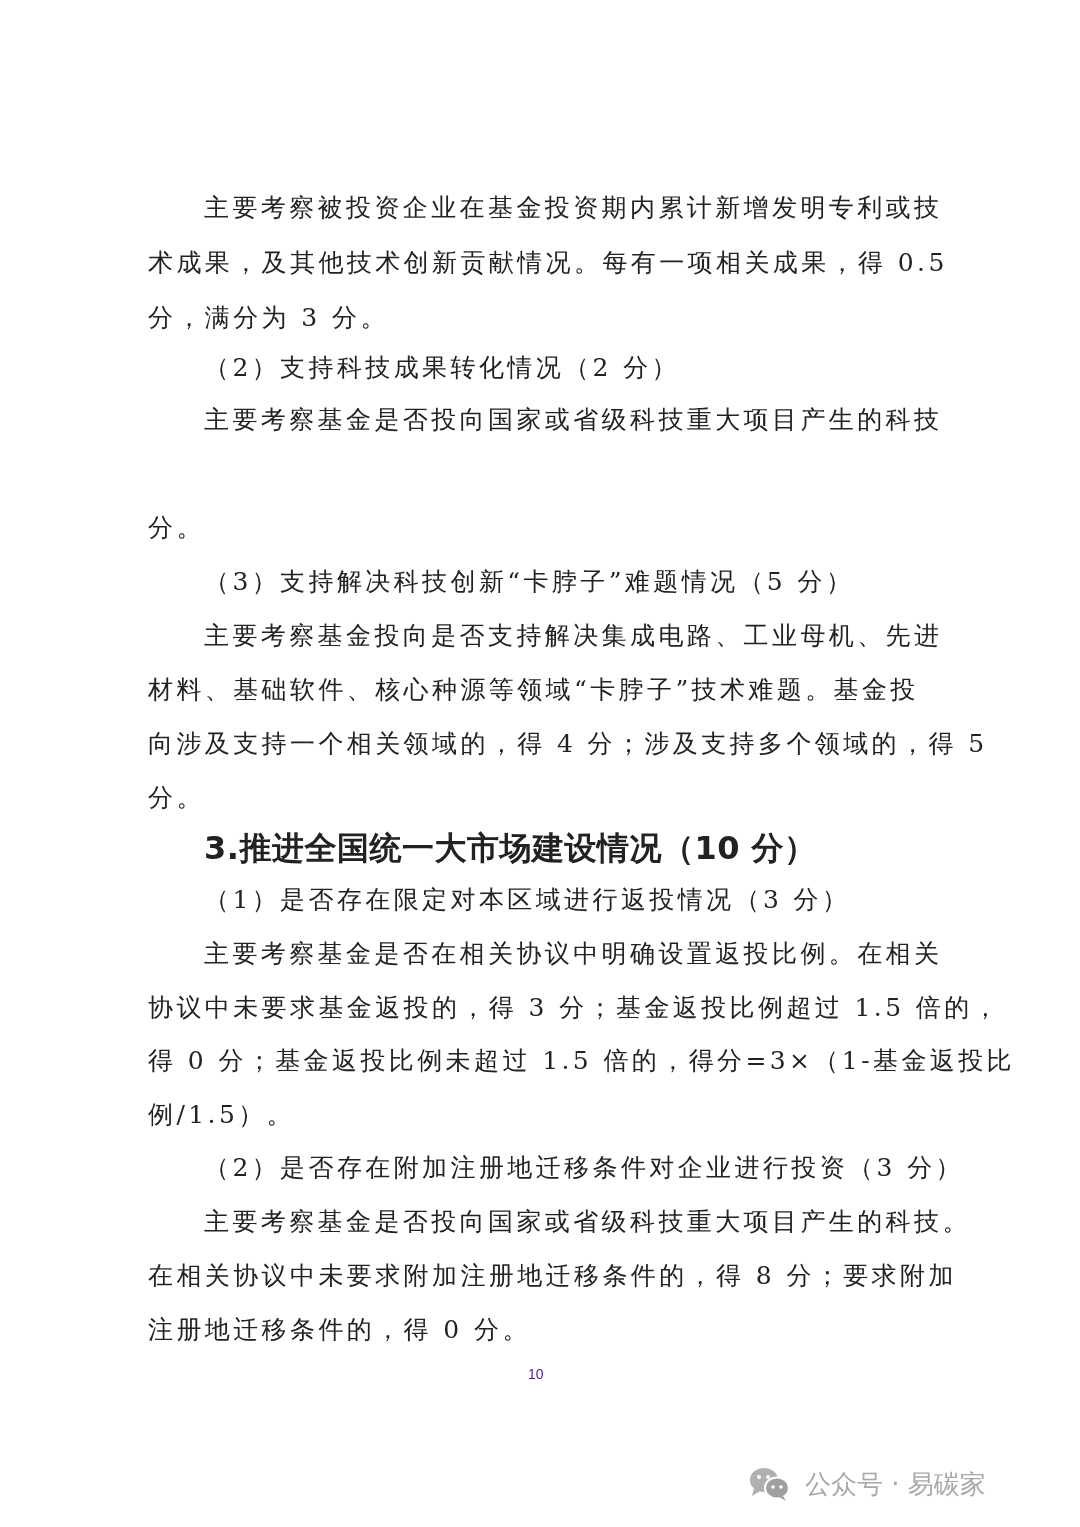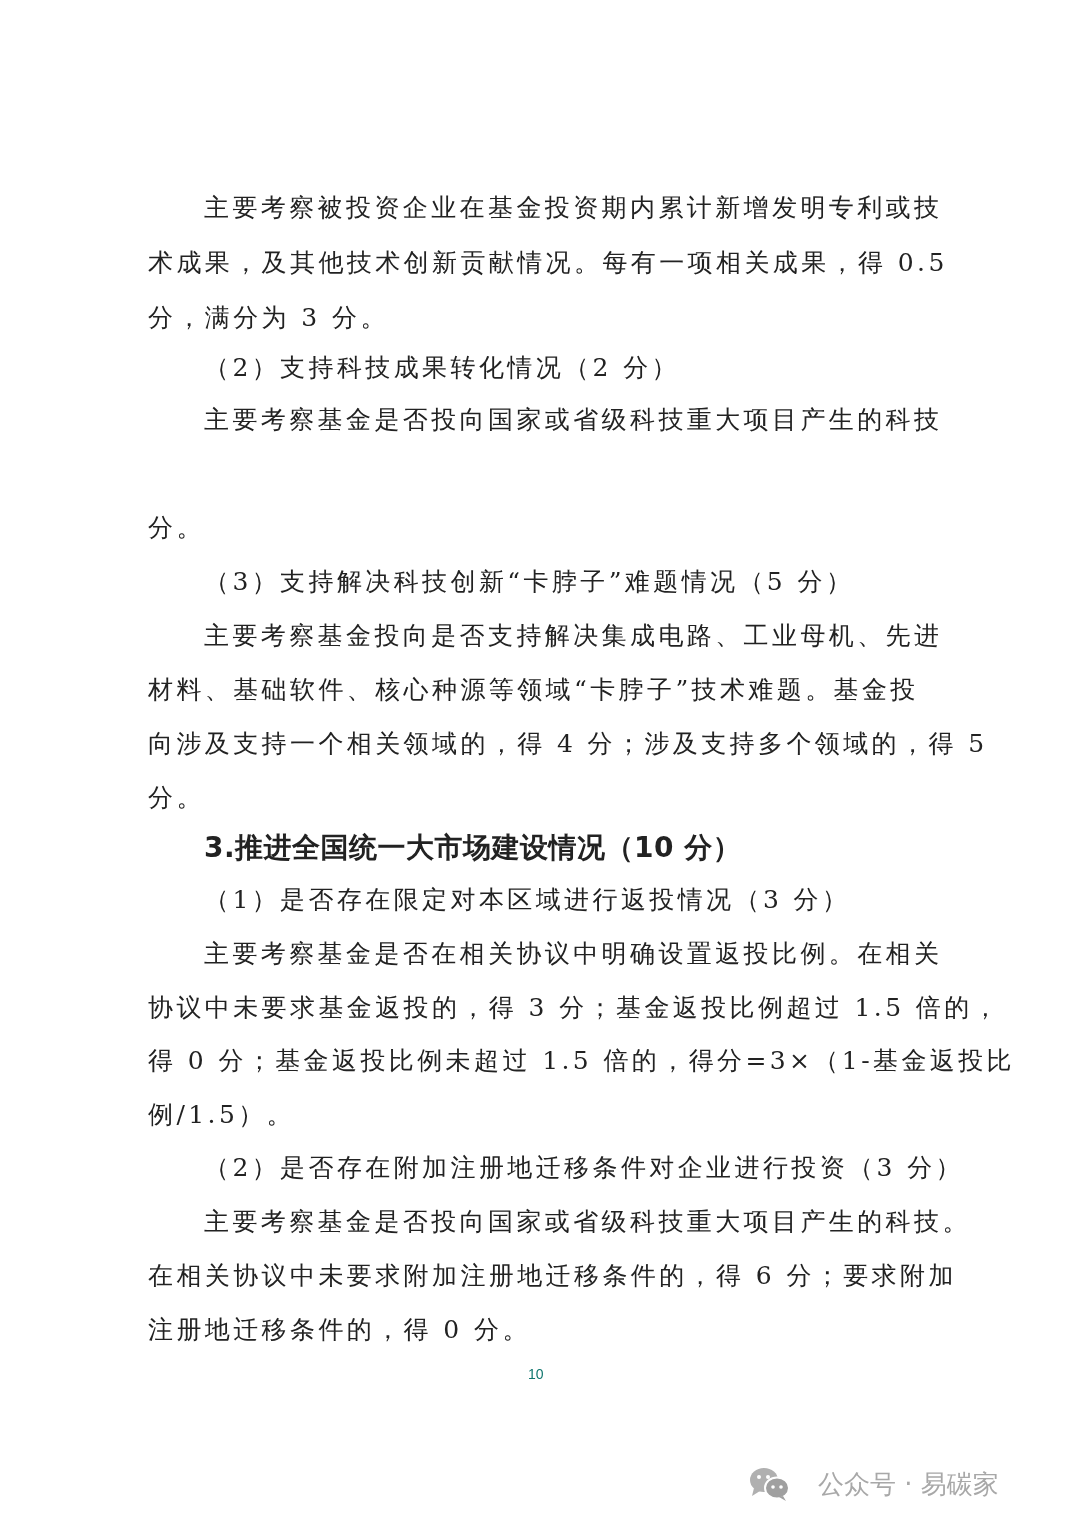--- a/index.html
+++ b/index.html
@@ -2,24 +2,24 @@
 <html><head>
 <meta charset="utf-8">
 <style>
   html, body { margin:0; padding:0; background:#ffffff; }
   body { width:1080px; height:1527px; position:relative; overflow:hidden;
          font-family:"DejaVu Serif","Liberation Serif",serif; color:#222; }
   .page { position:absolute; left:0; top:0; width:1080px; height:1189px; background:#fff; }
   .line { position:absolute; left:148px; width:790px; font-size:25px; line-height:36px;
           white-space:nowrap; letter-spacing:3.4px; color:#222; }
   .indent { left:204px; width:734px; }
-  .bold { font-family:"DejaVu Sans","Liberation Sans",sans-serif; font-weight:bold; letter-spacing:0.5px; font-size:28px; }
+  .bold { font-family:"DejaVu Sans","Liberation Sans",sans-serif; font-weight:bold; letter-spacing:0.5px; font-size:32px; }
   .pagenum { position:absolute; left:528px; top:1366px; font-size:14px;
-             font-family:"Liberation Sans",sans-serif; color:#0f766e; }
-  .watermark { position:absolute; left:748px; top:1464px; height:40px; display:flex; align-items:center; gap:26px;
+             font-family:"Liberation Sans",sans-serif; color:#4c1d95; }
+  .watermark { position:absolute; left:748px; top:1464px; height:40px; display:flex; align-items:center; gap:13px;
                font-family:"DejaVu Sans",sans-serif; font-size:26px; color:#a8a8a8; }
   .wm-icon { width:44px; height:36px; position:relative; }
 </style>
 </head>
 <body>
 
 <div class="page">
   <div class="line indent" style="top:190px">主要考察被投资企业在基金投资期内累计新增发明专利或技</div>
   <div class="line" style="top:245px">术成果，及其他技术创新贡献情况。每有一项相关成果，得 0.5</div>
   <div class="line" style="top:300px">分，满分为 3 分。</div>
@@ -32,21 +32,21 @@
   <div class="line" style="top:726px">向涉及支持一个相关领域的，得 4 分；涉及支持多个领域的，得 5</div>
   <div class="line" style="top:780px">分。</div>
   <div class="line indent bold" style="top:830px">3.推进全国统一大市场建设情况（10 分）</div>
   <div class="line indent" style="top:882px">（1）是否存在限定对本区域进行返投情况（3 分）</div>
   <div class="line indent" style="top:936px">主要考察基金是否在相关协议中明确设置返投比例。在相关</div>
   <div class="line" style="top:990px">协议中未要求基金返投的，得 3 分；基金返投比例超过 1.5 倍的，</div>
   <div class="line" style="top:1043px">得 0 分；基金返投比例未超过 1.5 倍的，得分=3×（1-基金返投比</div>
   <div class="line" style="top:1097px">例/1.5）。</div>
   <div class="line indent" style="top:1150px">（2）是否存在附加注册地迁移条件对企业进行投资（3 分）</div>
   <div class="line indent" style="top:1204px">主要考察基金是否投向国家或省级科技重大项目产生的科技。</div>
-  <div class="line" style="top:1258px">在相关协议中未要求附加注册地迁移条件的，得 6 分；要求附加</div>
+  <div class="line" style="top:1258px">在相关协议中未要求附加注册地迁移条件的，得 8 分；要求附加</div>
   <div class="line" style="top:1312px">注册地迁移条件的，得 0 分。</div>
 
   <div class="pagenum">10</div>
 
   <div class="watermark">
     <span class="wm-icon">
       <svg width="44" height="36" viewBox="0 0 44 36">
         <ellipse cx="16" cy="14" rx="14" ry="12" fill="#b0b0b0"></ellipse>
         <path d="M6 22 L4 30 L12 25 Z" fill="#b0b0b0"></path>
         <circle cx="11" cy="11" r="2" fill="#fff"></circle>

